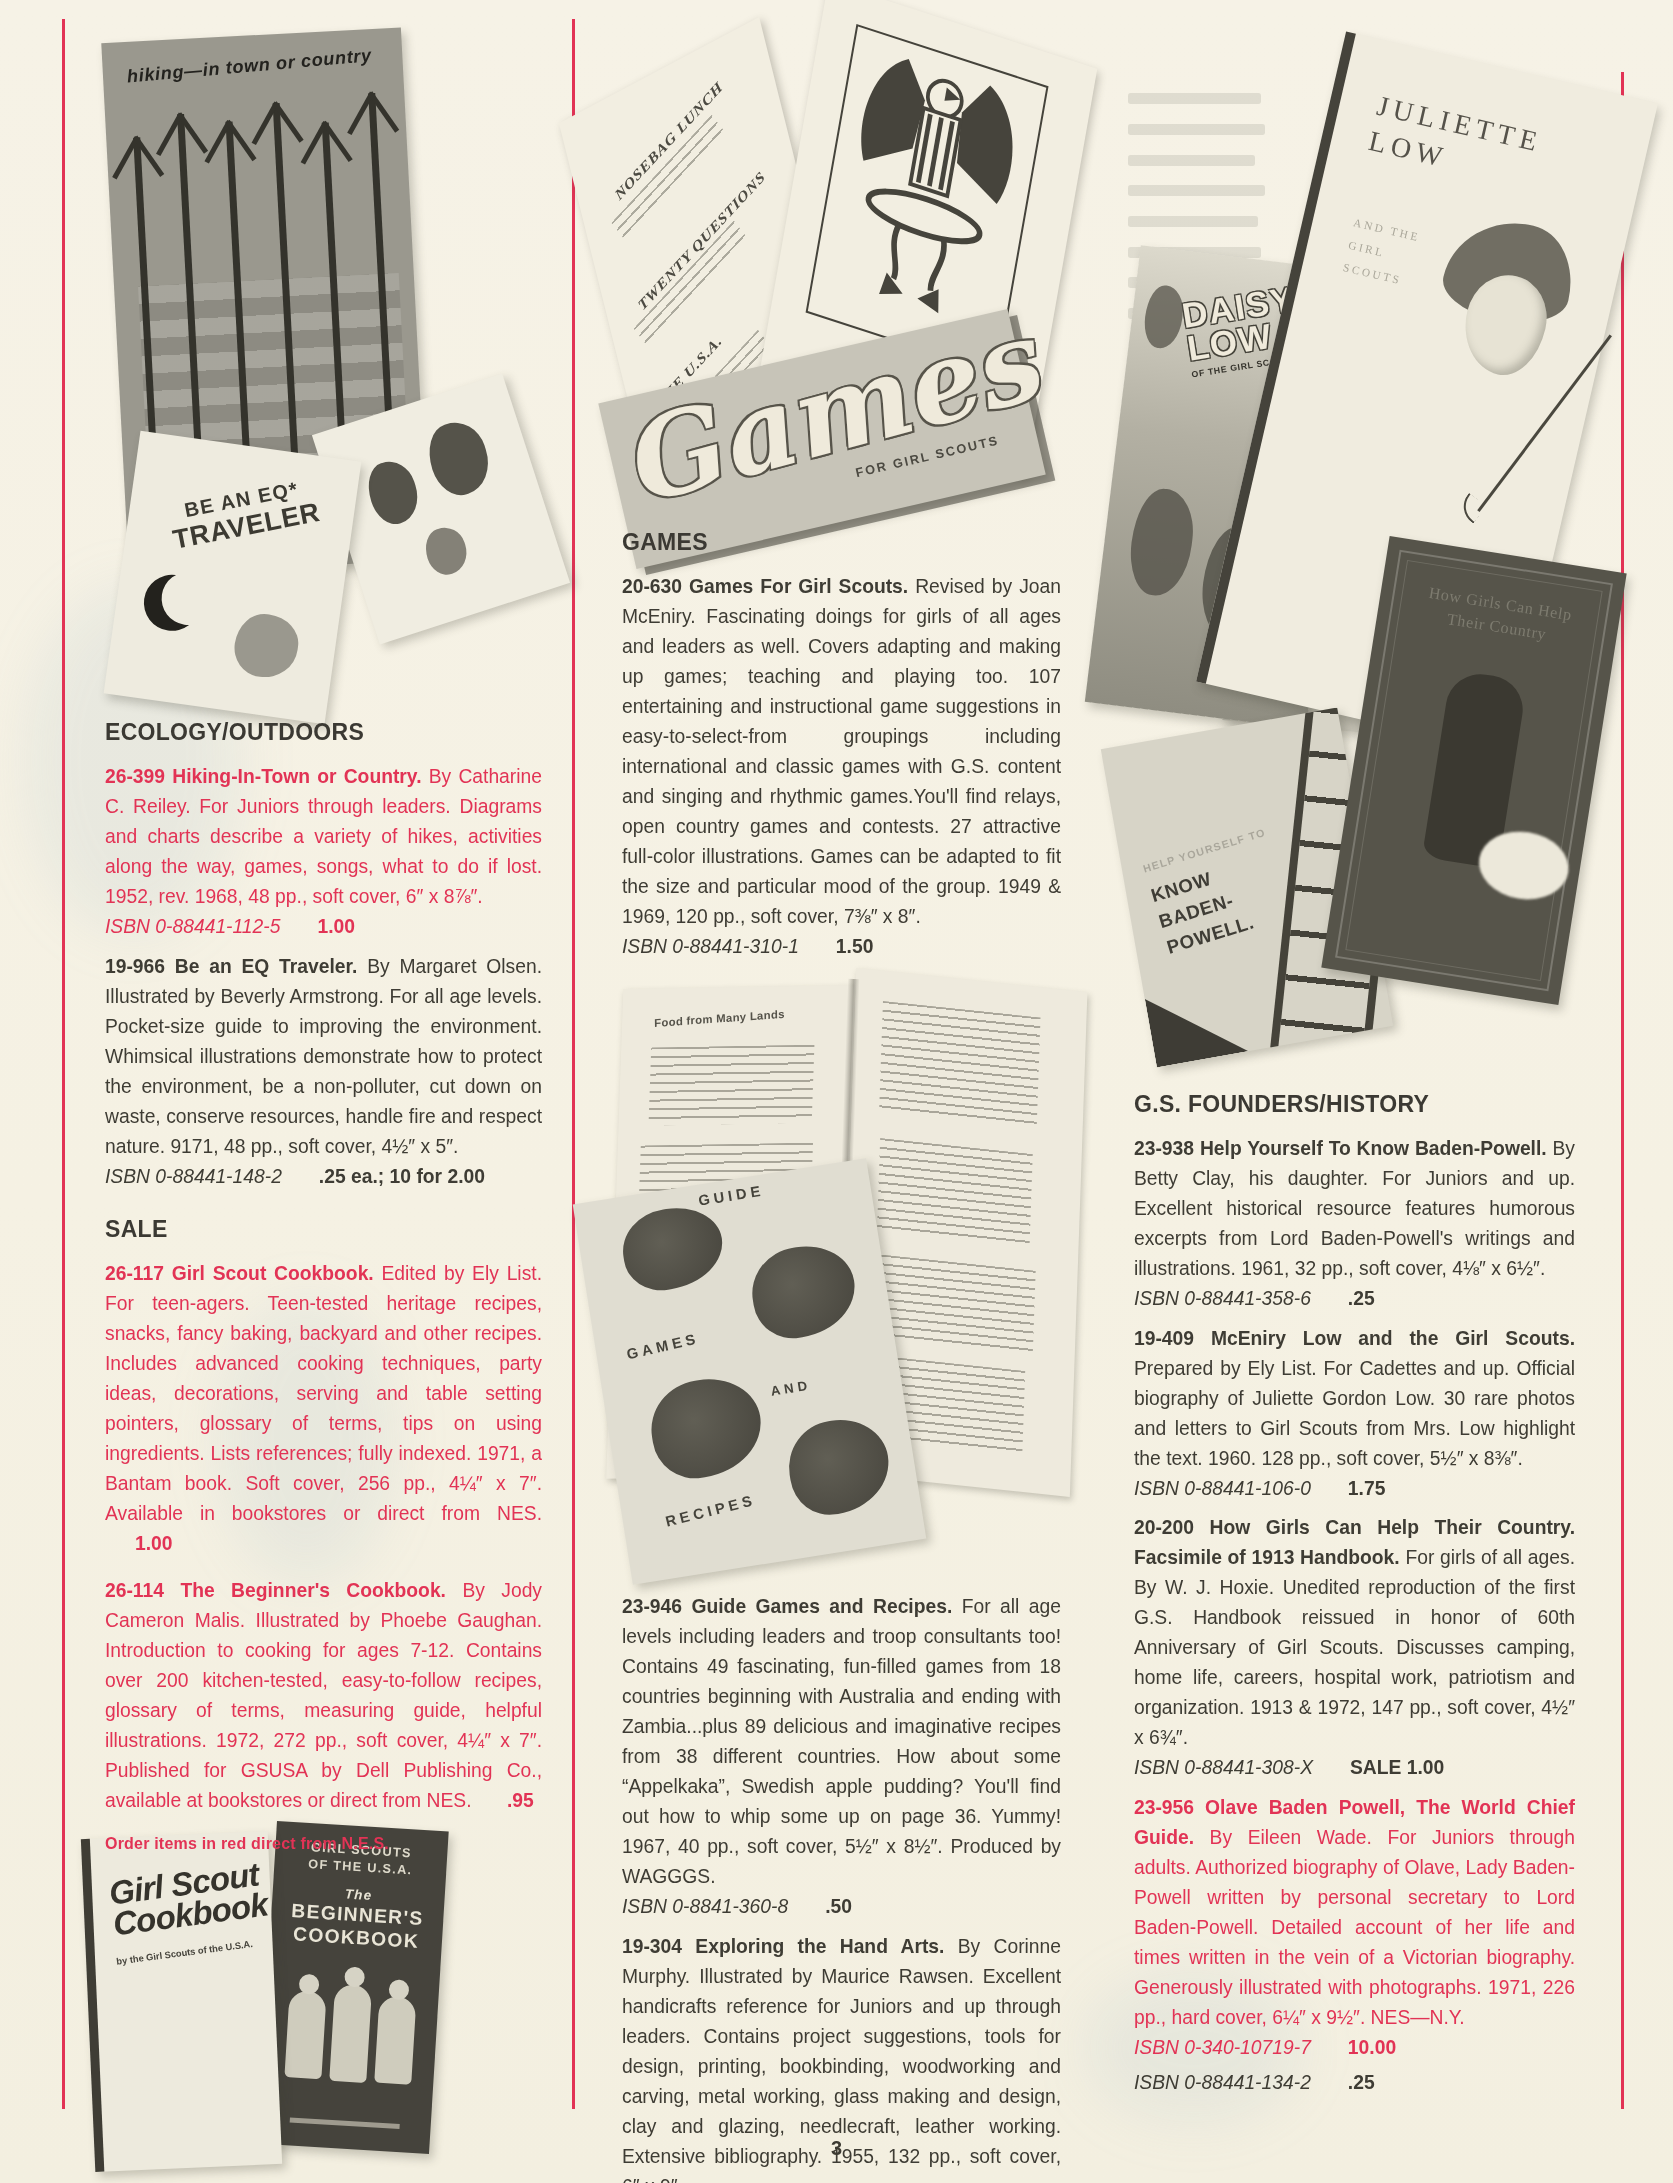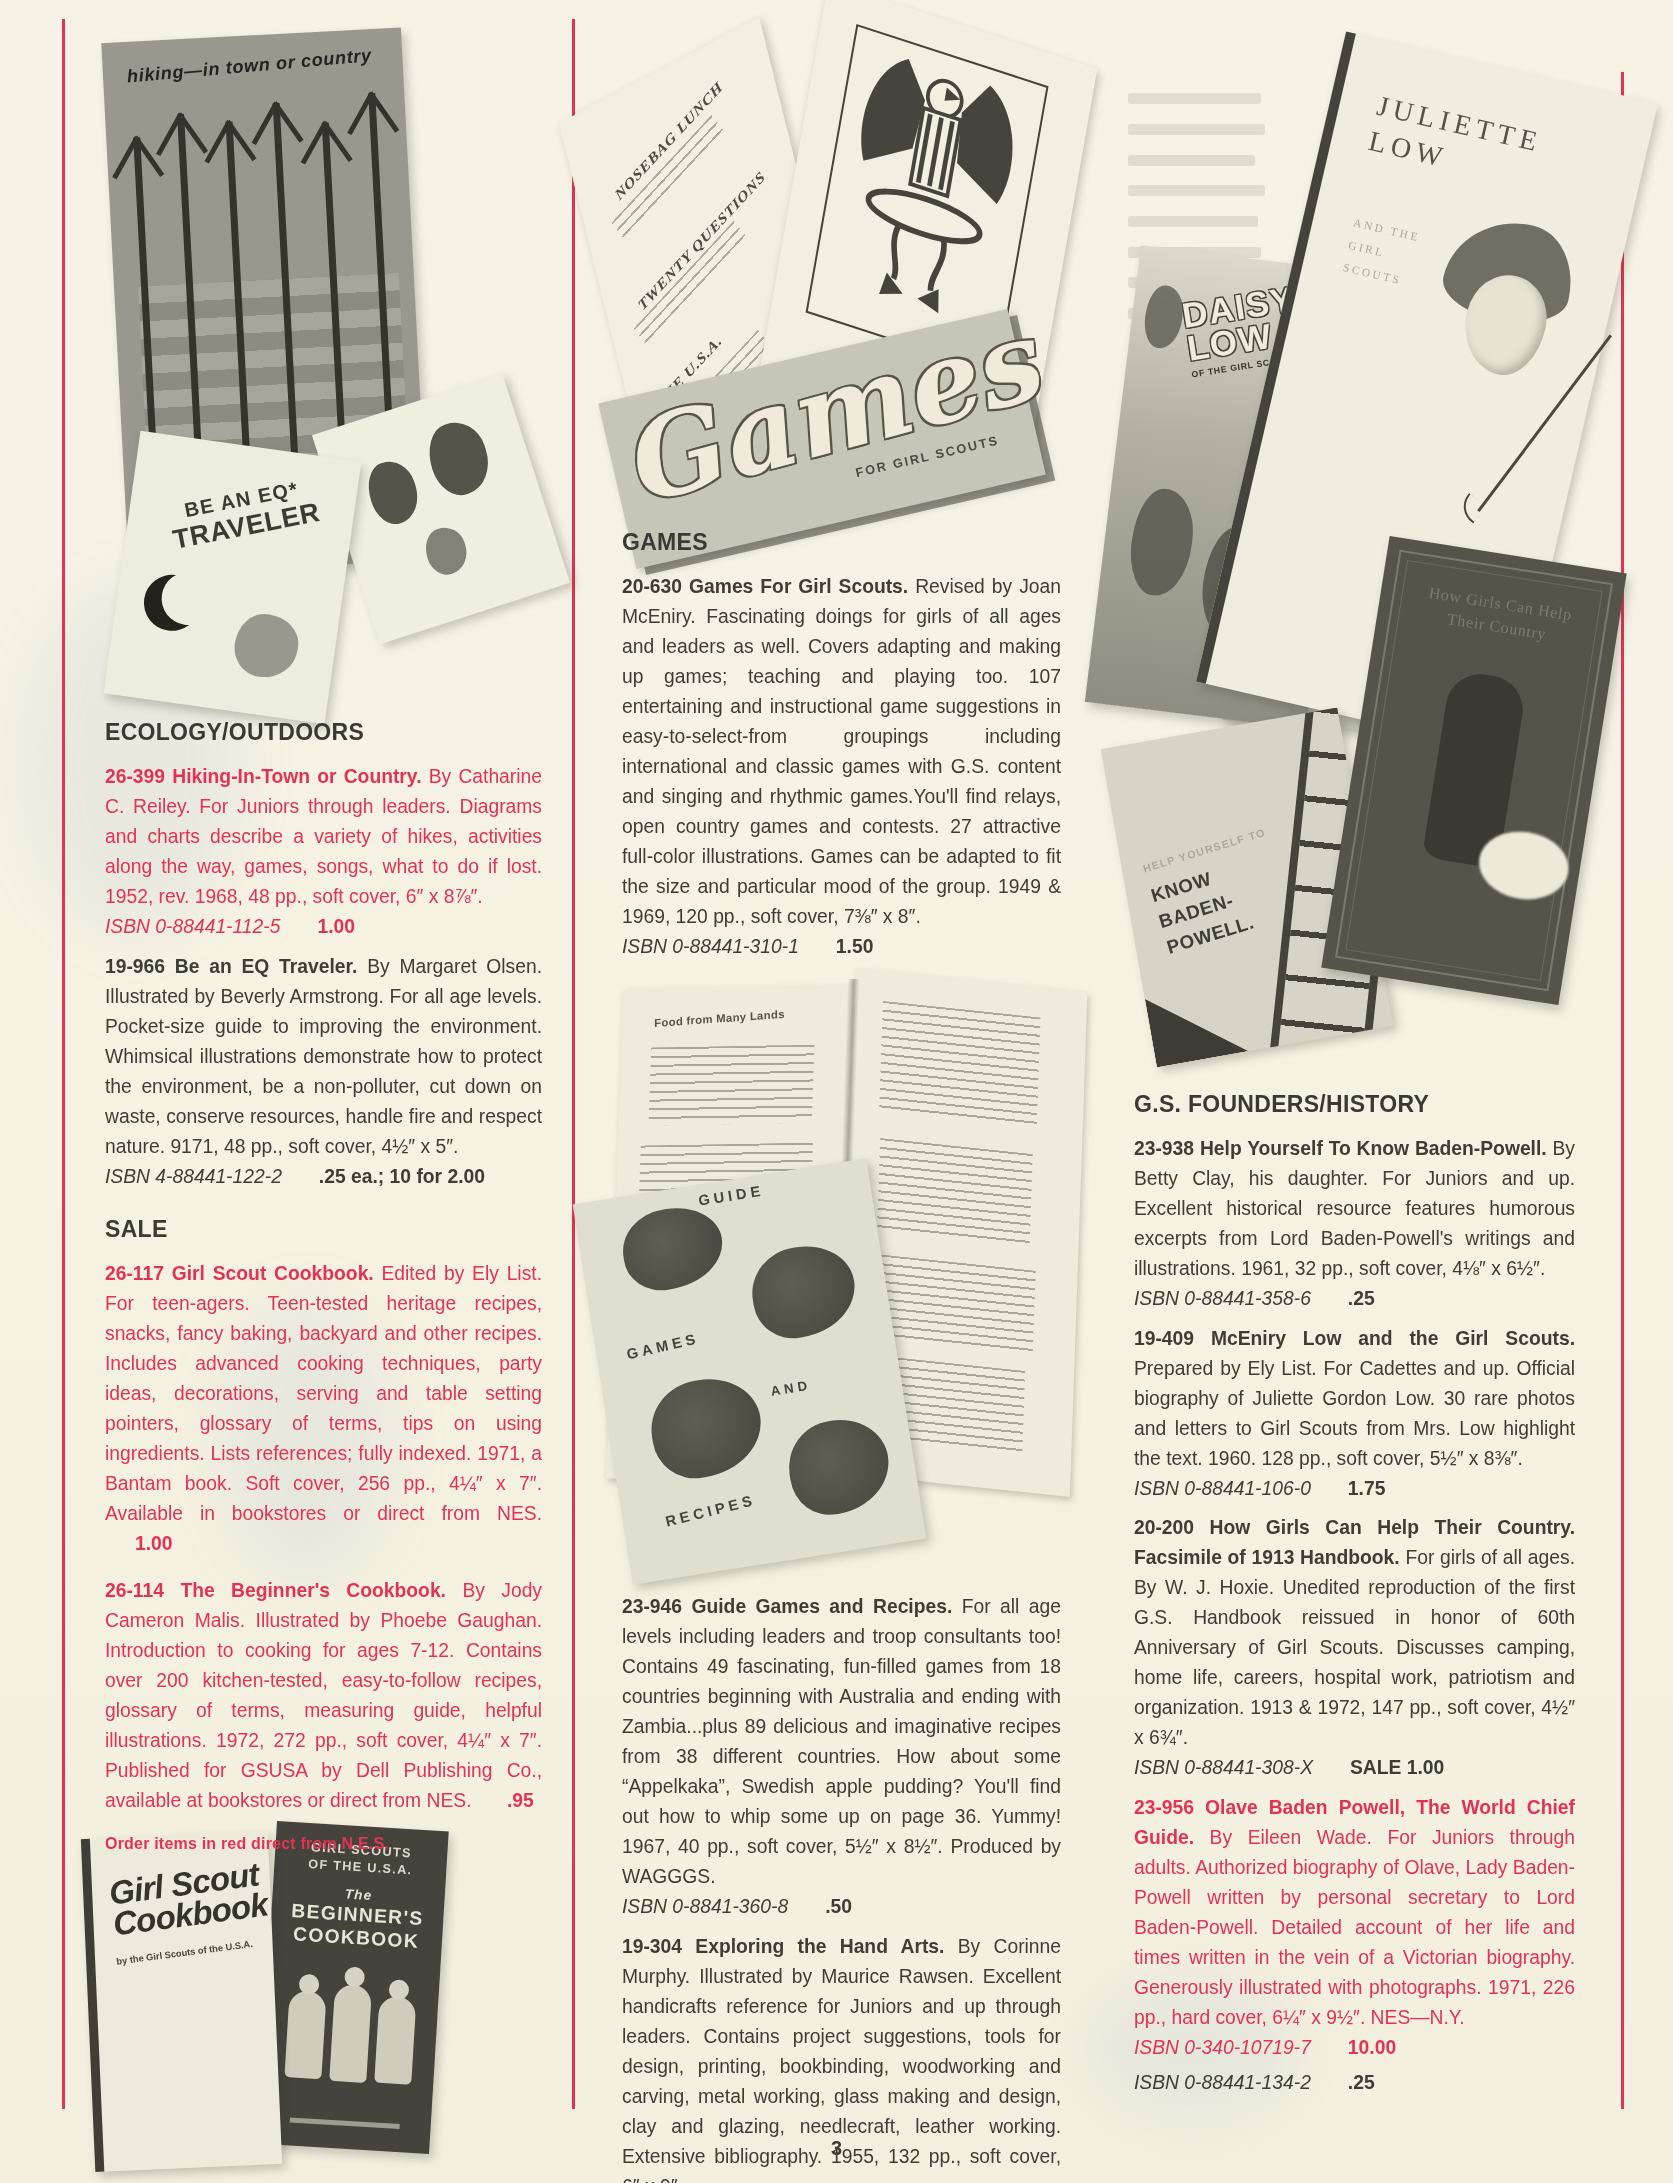--- a/index.html
+++ b/index.html
@@ -325,21 +325,21 @@
     <div class="cbd-bar"></div>
   </div>
 
   <div class="col col1">
     <h2 class="sec-heading">ECOLOGY/OUTDOORS</h2>
 
     <p class="item red"><b class="lead"><span>26-399</span> <span>Hiking-In-Town or Country.</span></b> <span>By Catharine C. Reiley. For Juniors through leaders. Diagrams and charts describe a variety of hikes, activities along the way, games, songs, what to do if lost. 1952, rev. 1968, 48 pp., soft cover, 6″ x 8⅞″.</span></p>
     <p class="isbn red"><i>ISBN 0-88441-112-5</i><b class="price">1.00</b></p>
 
     <p class="item"><b class="lead"><span>19-966</span> <span>Be an EQ Traveler.</span></b> <span>By Margaret Olsen. Illustrated by Beverly Armstrong. For all age levels. Pocket-size guide to improving the environment. Whimsical illustrations demonstrate how to protect the environment, be a non-polluter, cut down on waste, conserve resources, handle fire and respect nature. 9171, 48 pp., soft cover, 4½″ x 5″.</span></p>
-    <p class="isbn"><i>ISBN 4-88441-122-2</i><b class="price">.25 ea.; 10 for 2.00</b></p>
+    <p class="isbn"><i>ISBN 0-88441-148-2</i><b class="price">.25 ea.; 10 for 2.00</b></p>
 
     <h2 class="sec-heading gap-top">SALE</h2>
 
     <p class="item red" style="margin-bottom:17.3px;"><b class="lead"><span>26-117</span> <span>Girl Scout Cookbook.</span></b> <span>Edited by Ely List. For teen-agers. Teen-tested heritage recipes, snacks, fancy baking, backyard and other recipes. Includes advanced cooking techniques, party ideas, decorations, serving and table setting pointers, glossary of terms, tips on using ingredients. Lists references; fully indexed. 1971, a Bantam book. Soft cover, 256 pp., 4¼″ x 7″. Available in bookstores or direct from NES.</span> <b class="inline-price">1.00</b></p>
 
     <p class="item red"><b class="lead"><span>26-114</span> <span>The Beginner's Cookbook.</span></b> <span>By Jody Cameron Malis. Illustrated by Phoebe Gaughan. Introduction to cooking for ages 7-12. Contains over 200 kitchen-tested, easy-to-follow recipes, glossary of terms, measuring guide, helpful illustrations. 1972, 272 pp., soft cover, 4¼″ x 7″. Published for GSUSA by Dell Publishing Co., available at bookstores or direct from NES.</span> <b class="inline-price">.95</b></p>
 
     <p class="order-note">Order items in red direct from N.E.S.</p>
   </div>
 

